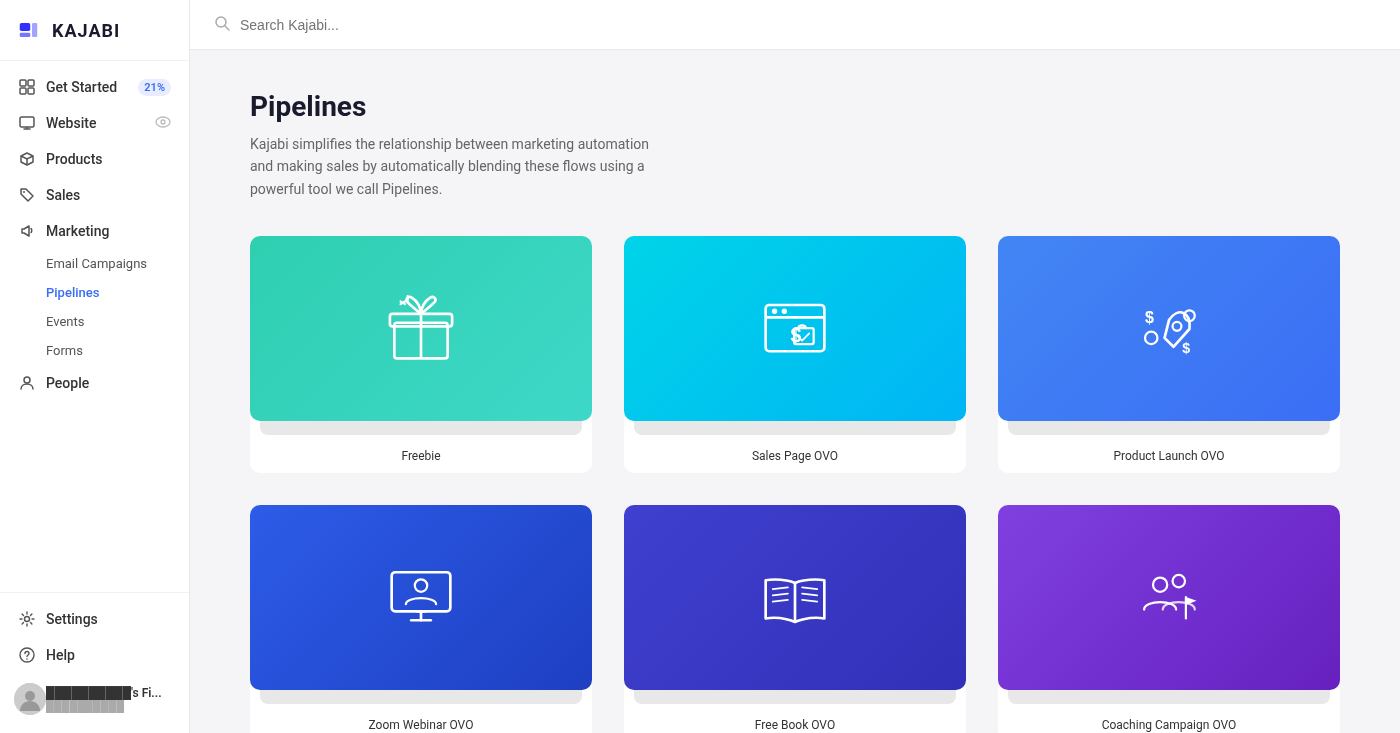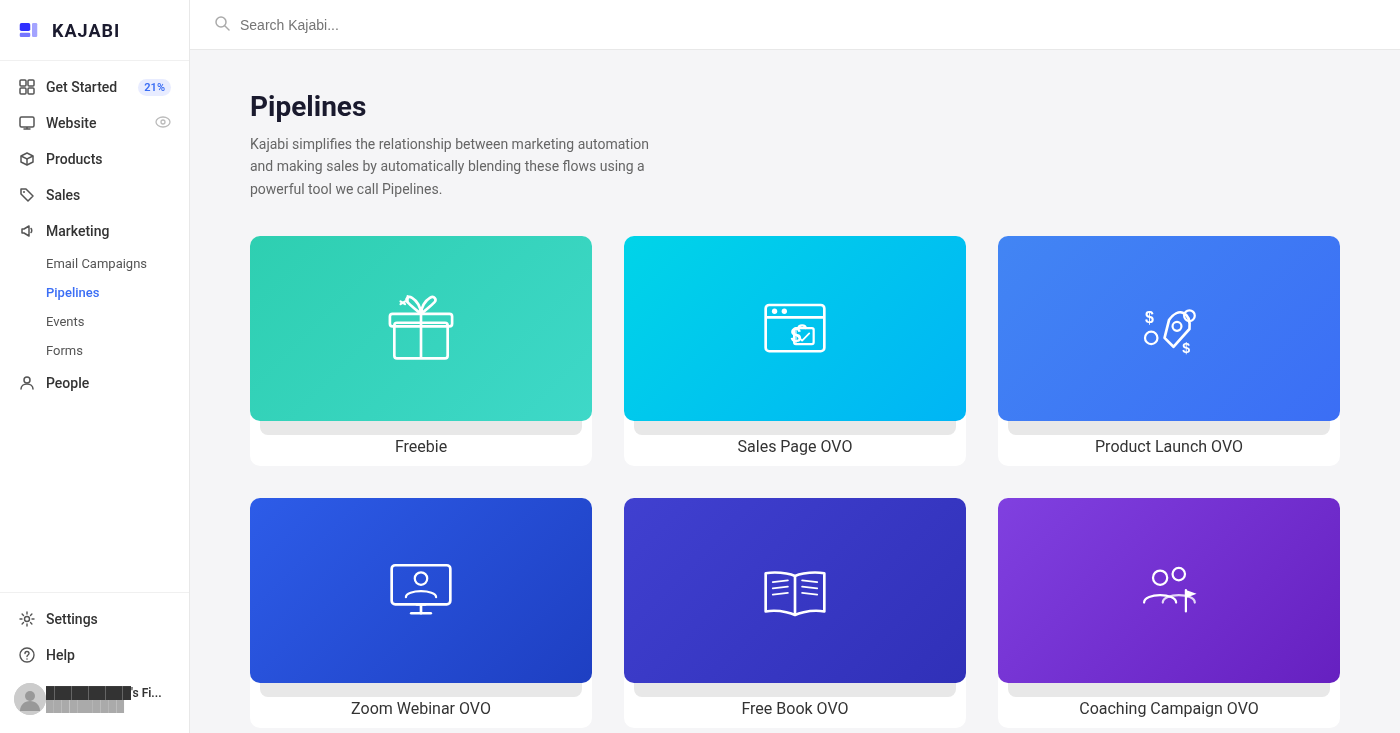--- a/index.html
+++ b/index.html
@@ -191,23 +191,23 @@
       height: 80px;
     }
     
     .card-shadow-strip {
       height: 14px;
       margin: 0 10px;
       background: #e8e8e8;
       border-radius: 0 0 8px 8px;
     }
     .card-label {
-      font-size: 16px;
+      font-size: 12px;
       color: #333;
-      margin-top: 2px;
+      margin-top: 14px;
       font-weight: 400;
       padding-bottom: 10px;
     }
 
     
     .bg-freebie { background: linear-gradient(135deg, #2ecfb1, #3ed8c8); }
     .bg-salespage { background: linear-gradient(135deg, #00d4e8, #00b5f5); }
     .bg-productlaunch { background: linear-gradient(135deg, #4285f4, #3b6ef5); }
     .bg-webinar { background: linear-gradient(135deg, #2d5ce8, #1e3fc2); }
     .bg-freebook { background: linear-gradient(135deg, #4040d0, #3030b8); }

